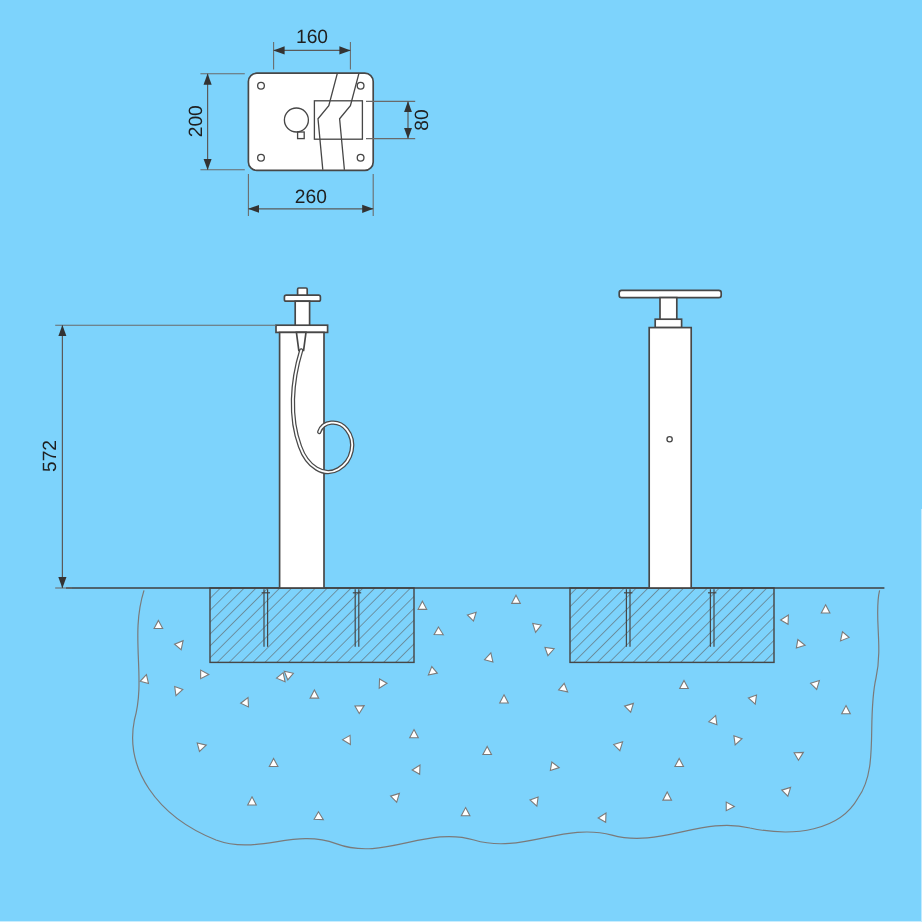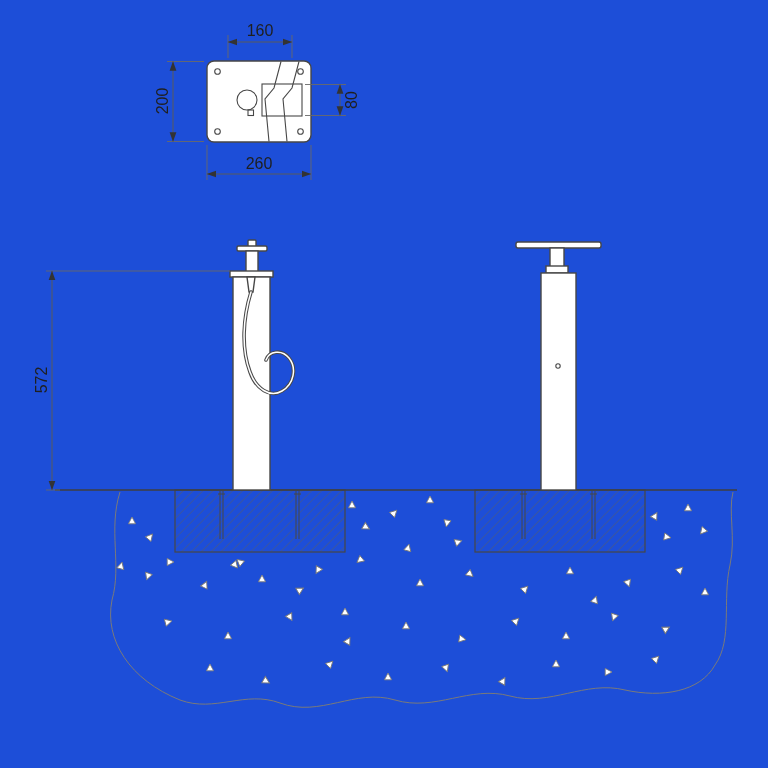--- a/index.html
+++ b/index.html
@@ -4,21 +4,21 @@
 <style>
   html, body {
     margin: 0;
     padding: 0;
     background: #ffffff;
   }
   .canvas {
     position: relative;
     width: 768px;
     height: 768px;
-    background: #1d4ed8;
+    background: #7dd3fc;
     overflow: hidden;
     font-family: "Liberation Sans", sans-serif;
   }
   svg { display: block; }
   .outline {
     fill: #ffffff;
     stroke: #474747;
     stroke-width: 1.4;
   }
   .thin {

